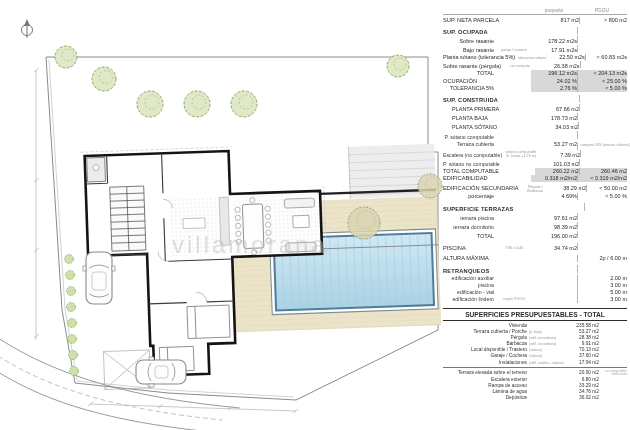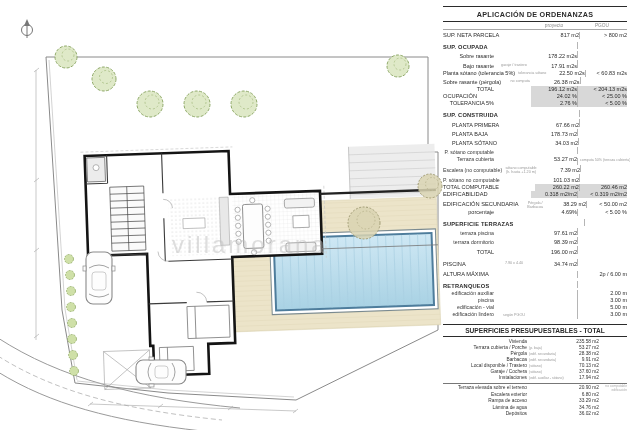--- a/index.html
+++ b/index.html
@@ -238,21 +238,20 @@
     <path d="M151,363 Q145,372 151,381 M172,363 Q178,372 172,381" fill="none" stroke-width="0.8"></path>
     <rect x="149" y="357" width="5" height="3" stroke-width="0.7"></rect>
       <rect x="149" y="384" width="5" height="3" stroke-width="0.7"></rect>
     <rect x="155" y="366" width="13" height="12" rx="3" fill="none" stroke="#c0c0c0" stroke-width="0.8"></rect>
   </g>
 
   <text x="172" y="253" font-size="24" letter-spacing="3" fill="#bdbdbd" fill-opacity="0.5" font-family="Liberation Sans, sans-serif">villamorana</text>
 </svg>
 
 <div class="ord">
-  <div class="t-title">APLICACIÓN DE ORDENANZAS</div>
   <div class="t-cols">
     <span class="sp"></span>
     <span class="c1">proyecto</span>
     <span class="c2">PGOU</span>
   </div>
 
   <div class="tbody">
 
   <div class="trow main">
         <span class="tlabel">SUP. NETA PARCELA</span>

